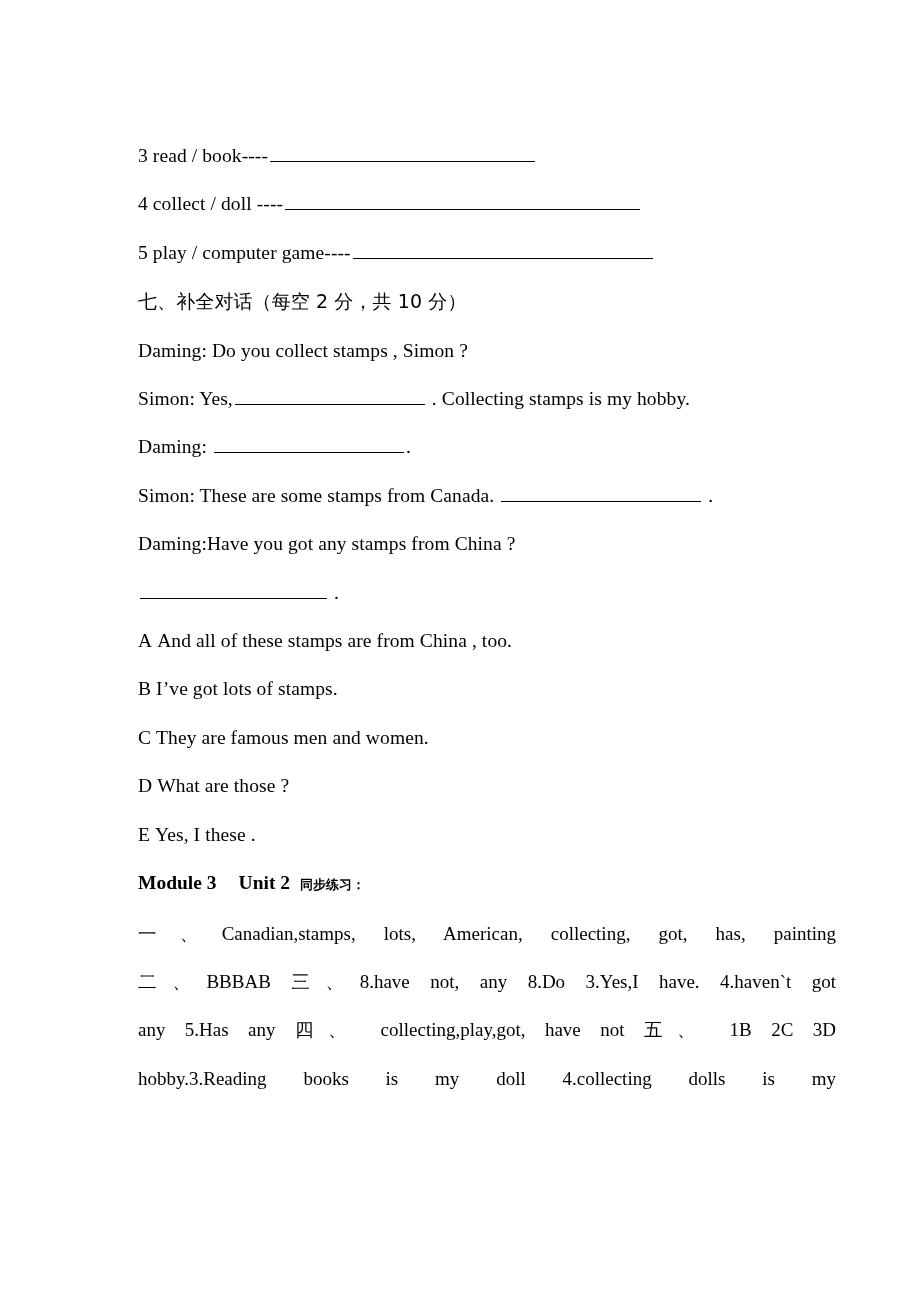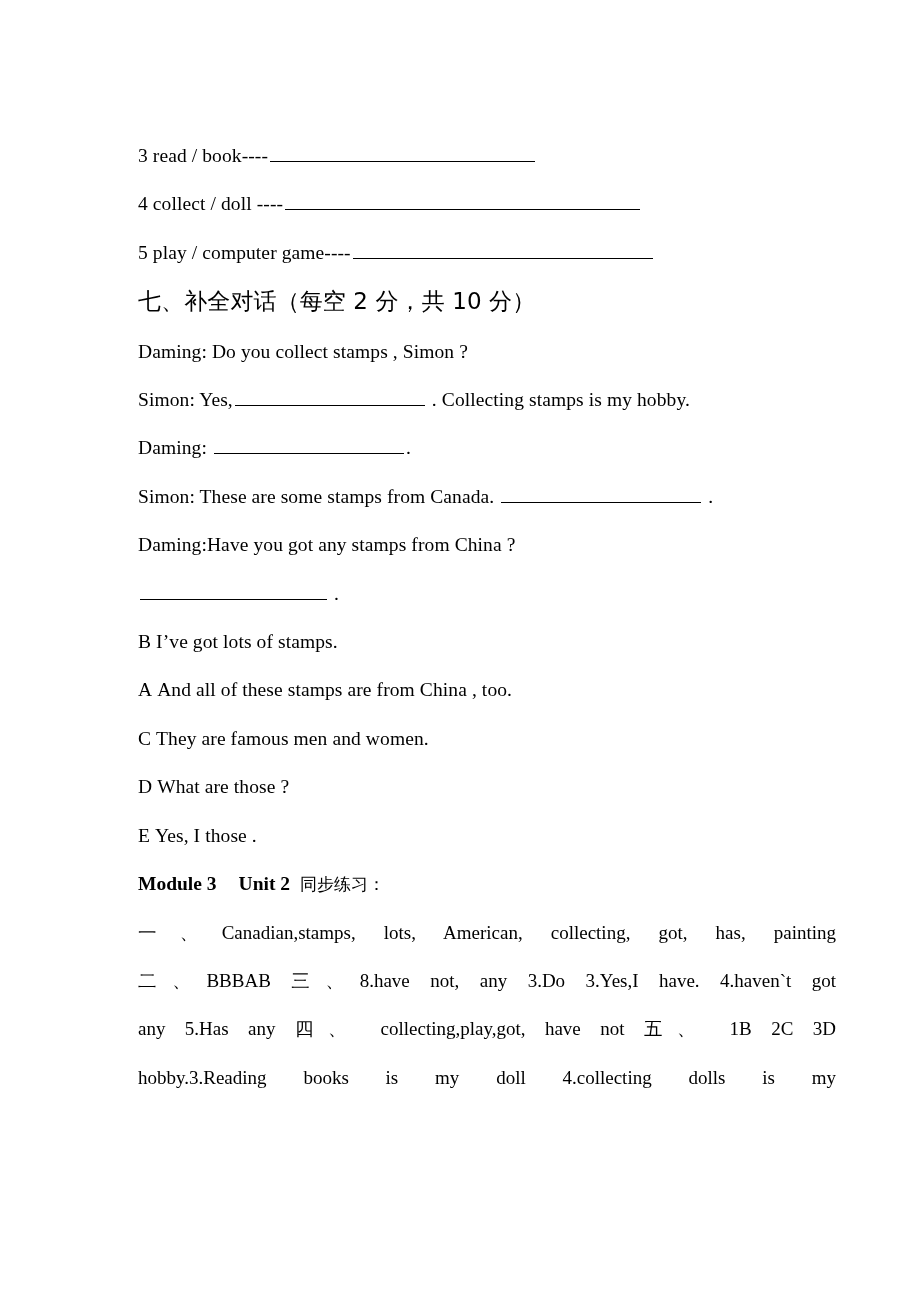--- a/index.html
+++ b/index.html
@@ -36,30 +36,30 @@
   
   .doc-line.justify {
     white-space: normal;
     text-align: justify;
     text-align-last: justify;
     word-spacing: 0;
   }
 
   .cn {
     font-family: "DejaVu Sans", "Liberation Sans", sans-serif;
-    font-size: 23px;
+    font-size: 19px;
   }
 
   .heading {
     font-weight: bold;
     font-size: 19.5px;
     line-height: 48.4px;
     white-space: nowrap;
   }
-  .heading .cn { font-weight: normal; font-size: 17px; }
+  .heading .cn { font-weight: bold; font-size: 13px; }
 
   
   .blank {
     display: inline-block;
     border-bottom: 1.5px solid #000;
     height: 0.92em;
     vertical-align: baseline;
     margin: 0 2px;
   }
   .blank.thin { border-bottom-width: 1.2px; }
@@ -127,53 +127,53 @@
   <div class="doc-line">
     <span>Daming:Have you got any stamps from China ?</span>
   </div>
 
 
   <div class="doc-line">
     <span class="blank b-187"></span><span>&nbsp;</span><span>.</span>
   </div>
 
   <div class="doc-line">
-    <span>B</span><span>&nbsp;</span><span>I’ve got lots of stamps.</span>
+    <span>A</span><span>&nbsp;</span><span>And all of these stamps are from China , too.</span>
   </div>
   <div class="doc-line">
-    <span>A</span><span>&nbsp;</span><span>And all of these stamps are from China , too.</span>
+    <span>B</span><span>&nbsp;</span><span>I’ve got lots of stamps.</span>
   </div>
   <div class="doc-line">
     <span>C</span><span>&nbsp;</span><span>They are famous men and women.</span>
   </div>
   <div class="doc-line">
     <span>D</span><span>&nbsp;</span><span>What are those ?</span>
   </div>
   <div class="doc-line">
-    <span>E</span><span>&nbsp;</span><span>Yes, I those .</span>
+    <span>E</span><span>&nbsp;</span><span>Yes, I these .</span>
   </div>
 
   <div class="heading">
     <span>Module 3</span><span class="gap-md"></span><span>Unit 2</span><span class="gap-sm"></span><span class="cn">同步练习：</span>
   </div>
 
   <div class="ans-line justify">
     <span class="cn nowrap">一、</span><span>Canadian,stamps,</span>
     <span>lots,</span>
     <span>American,</span>
     <span>collecting,</span>
     <span>got,</span>
     <span>has,</span>
     <span>painting</span>
   </div>
 
   <div class="ans-line justify">
     <span class="nowrap"><span class="cn">二、</span><span>BBBAB</span></span>
     <span class="nowrap"><span class="cn">三、</span><span>8.have not, any</span></span>
-    <span>3.Do</span>
+    <span>8.Do</span>
     <span>3.Yes,I have.</span>
     <span>4.haven`t got</span>
   </div>
 
   <div class="ans-line justify">
     <span>any</span>
     <span>5.Has any</span>
     <span class="cn">四、</span>
     <span>collecting,play,got, have not</span>
     <span class="cn">五、</span>

